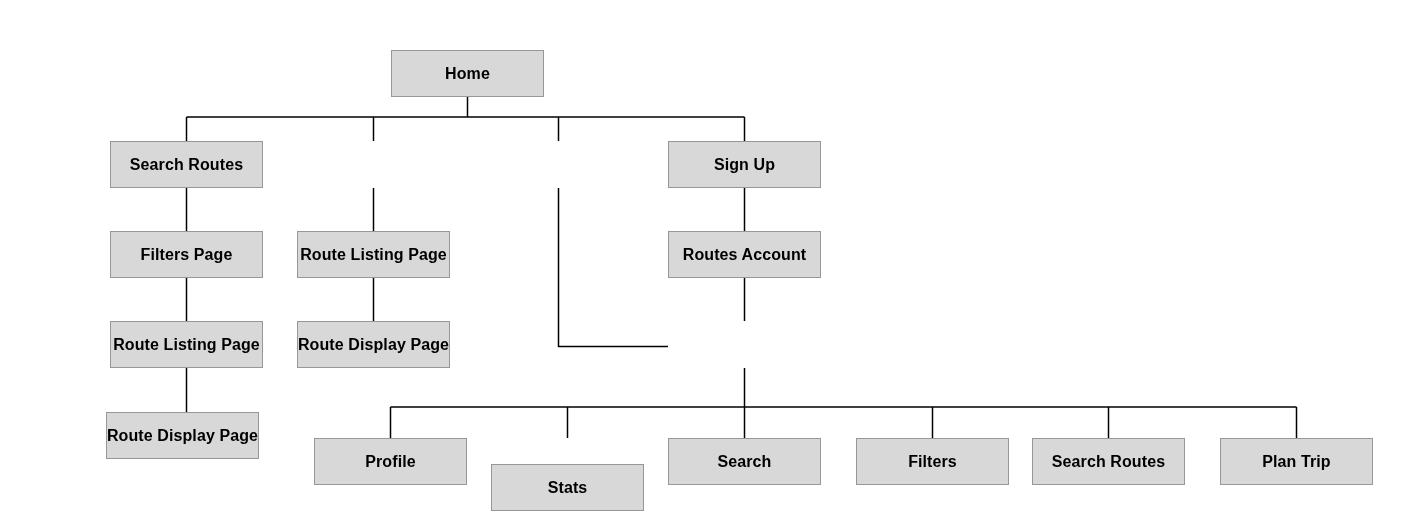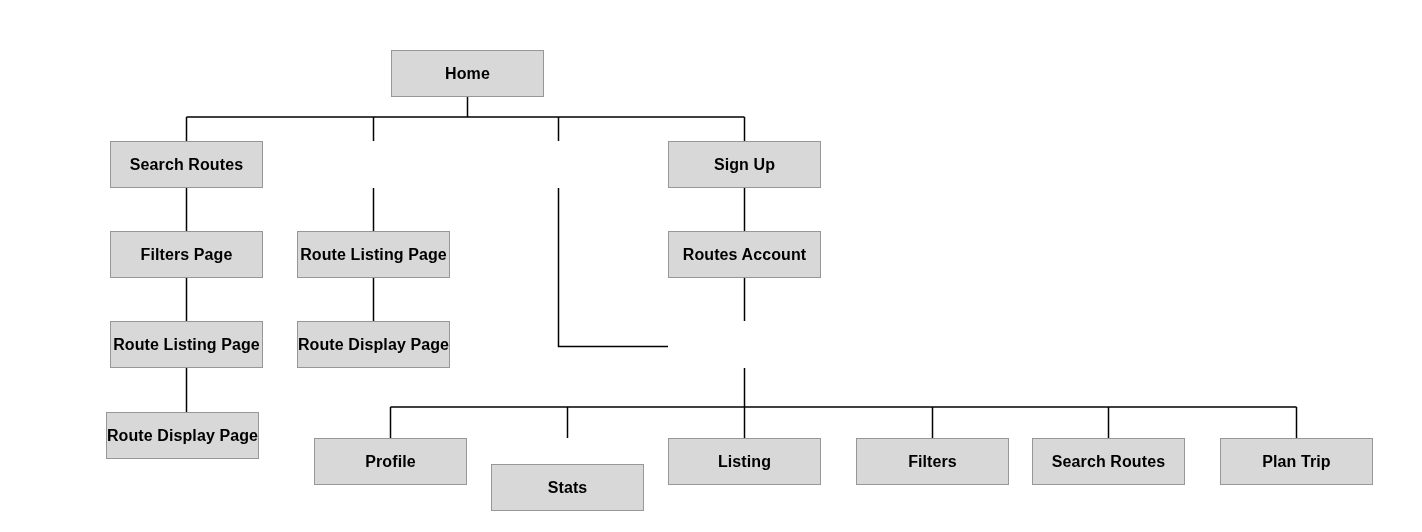--- a/index.html
+++ b/index.html
@@ -84,21 +84,21 @@
     <span class="node-label">Route Display Page</span>
   </div>
 
   <div class="node" style="left:314px;top:438px">
     <span class="node-label">Profile</span>
   </div>
   <div class="node" style="left:491px;top:464px">
     <span class="node-label">Stats</span>
   </div>
   <div class="node" style="left:668px;top:438px">
-    <span class="node-label">Listing</span>
+    <span class="node-label">Search</span>
   </div>
   <div class="node" style="left:856px;top:438px">
     <span class="node-label">Filters</span>
   </div>
   <div class="node" style="left:1032px;top:438px">
     <span class="node-label">Search Routes</span>
   </div>
   <div class="node" style="left:1220px;top:438px">
     <span class="node-label">Plan Trip</span>
   </div>

